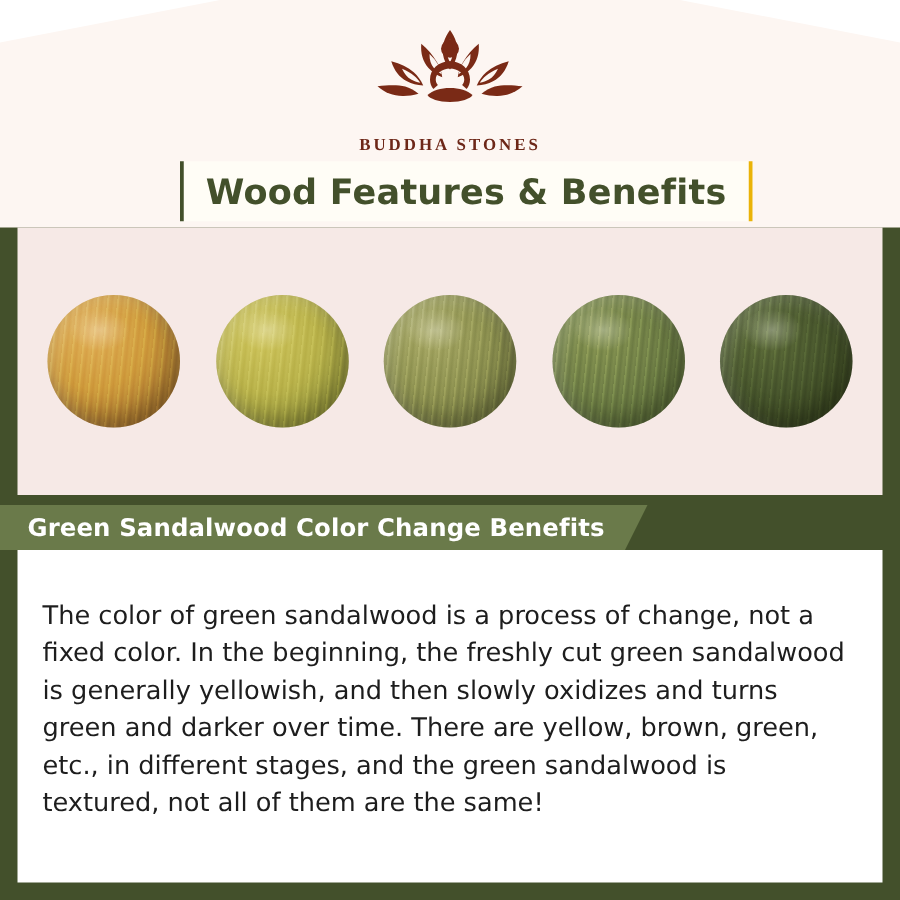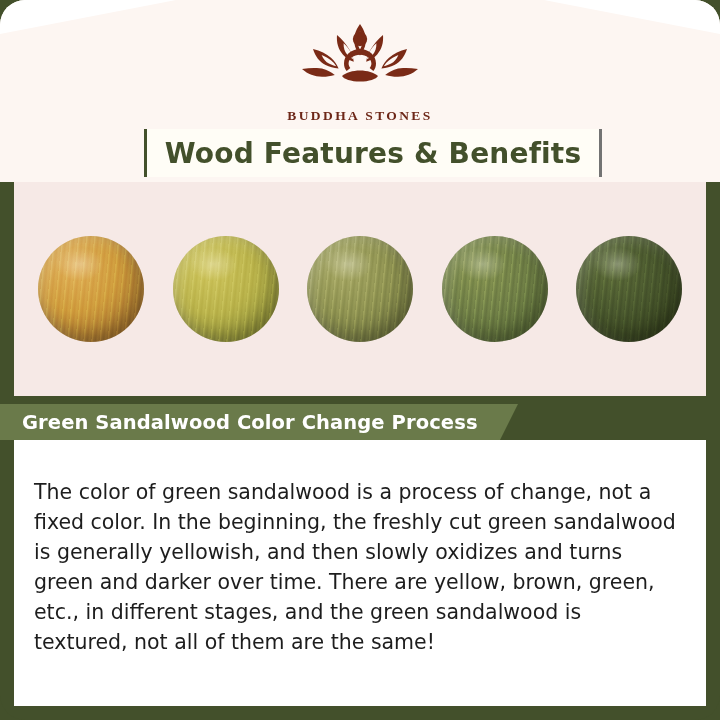--- a/index.html
+++ b/index.html
@@ -12,21 +12,20 @@
     font-family: "Liberation Sans", sans-serif;
     background: #43502b;
     overflow: hidden;
   }
   .page {
     position: relative;
     width: 720px;
     height: 720px;
     background: #43502b;
     overflow: hidden;
-    border-radius: 25px;
   }
 
   
   .corner-wedge-left {
     position: absolute;
     top: 0;
     left: 0;
     width: 0;
     height: 0;
     border-top: 34px solid #ffffff;
@@ -82,21 +81,21 @@
 
   
   .title-ribbon {
     position: absolute;
     top: 129px;
     left: 144px;
     width: 452px;
     height: 48px;
     background: #fffdf6;
     border-left: 3px solid #43502b;
-    border-right: 3px solid #737373;
+    border-right: 3px solid #eab308;
     display: flex;
     align-items: center;
     justify-content: center;
     z-index: 6;
   }
   .title-ribbon h1 {
     margin: 0;
     font-size: 28px;
     font-weight: 700;
     color: #43502b;
@@ -255,21 +254,21 @@
 
   <div class="beads-panel">
     <div class="bead" style="background: radial-gradient(circle at 34% 30%, #e0ae55 0%, #cf9b3c 42%, #a8762f 78%, #7d5622 100%);"></div>
     <div class="bead" style="background: radial-gradient(circle at 34% 30%, #cfc55c 0%, #b9b24a 44%, #95963c 78%, #6d722c 100%);"></div>
     <div class="bead" style="background: radial-gradient(circle at 34% 30%, #a6a763 0%, #8d9150 44%, #757a42 78%, #545a2d 100%);"></div>
     <div class="bead" style="background: radial-gradient(circle at 34% 30%, #83914f 0%, #6e7d45 44%, #5a6b38 78%, #3e4b25 100%);"></div>
     <div class="bead" style="background: radial-gradient(circle at 34% 30%, #5b6a38 0%, #47552c 44%, #37431f 78%, #212b13 100%);"></div>
   </div>
 
   <div class="subtitle-bar">
-    <h2>Green Sandalwood Color Change Process</h2>
+    <h2>Green Sandalwood Color Change Benefits</h2>
     <div class="notch"></div>
   </div>
 
   <div class="body-panel">
     <p>The color of green sandalwood is a process of change, not a fixed color. In the beginning, the freshly cut green sandalwood is generally yellowish, and then slowly oxidizes and turns green and darker over time. There are yellow, brown, green, etc., in different stages, and the green sandalwood is textured, not all of them are the same!</p>
   </div>
 
 </div>
 
 </body></html>

